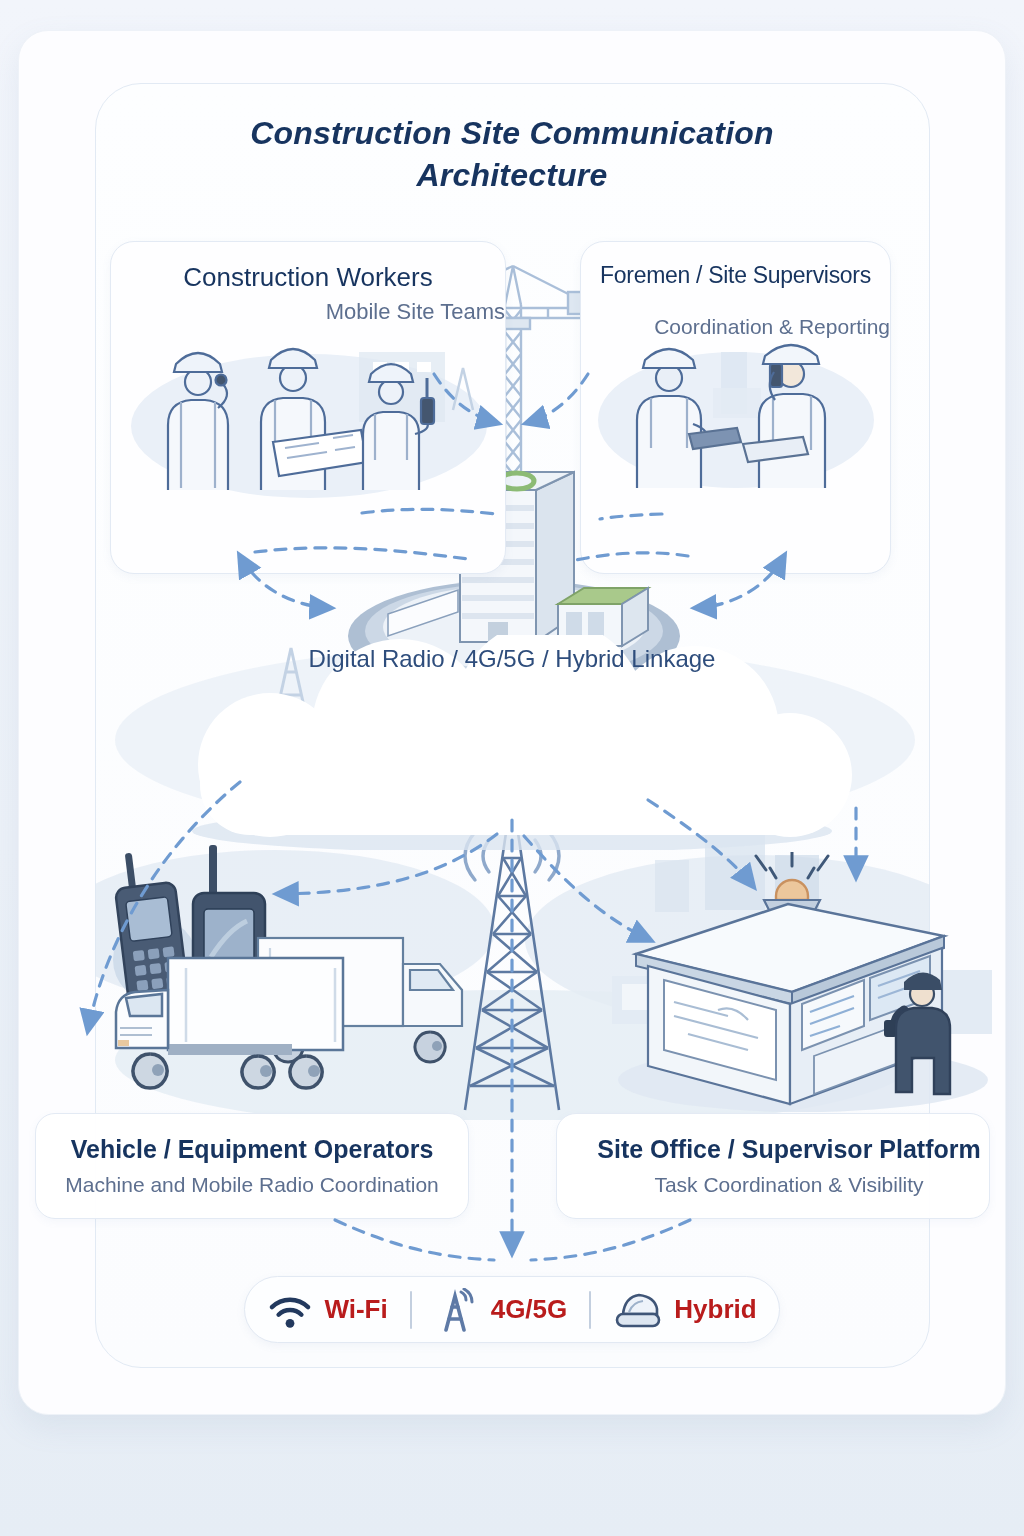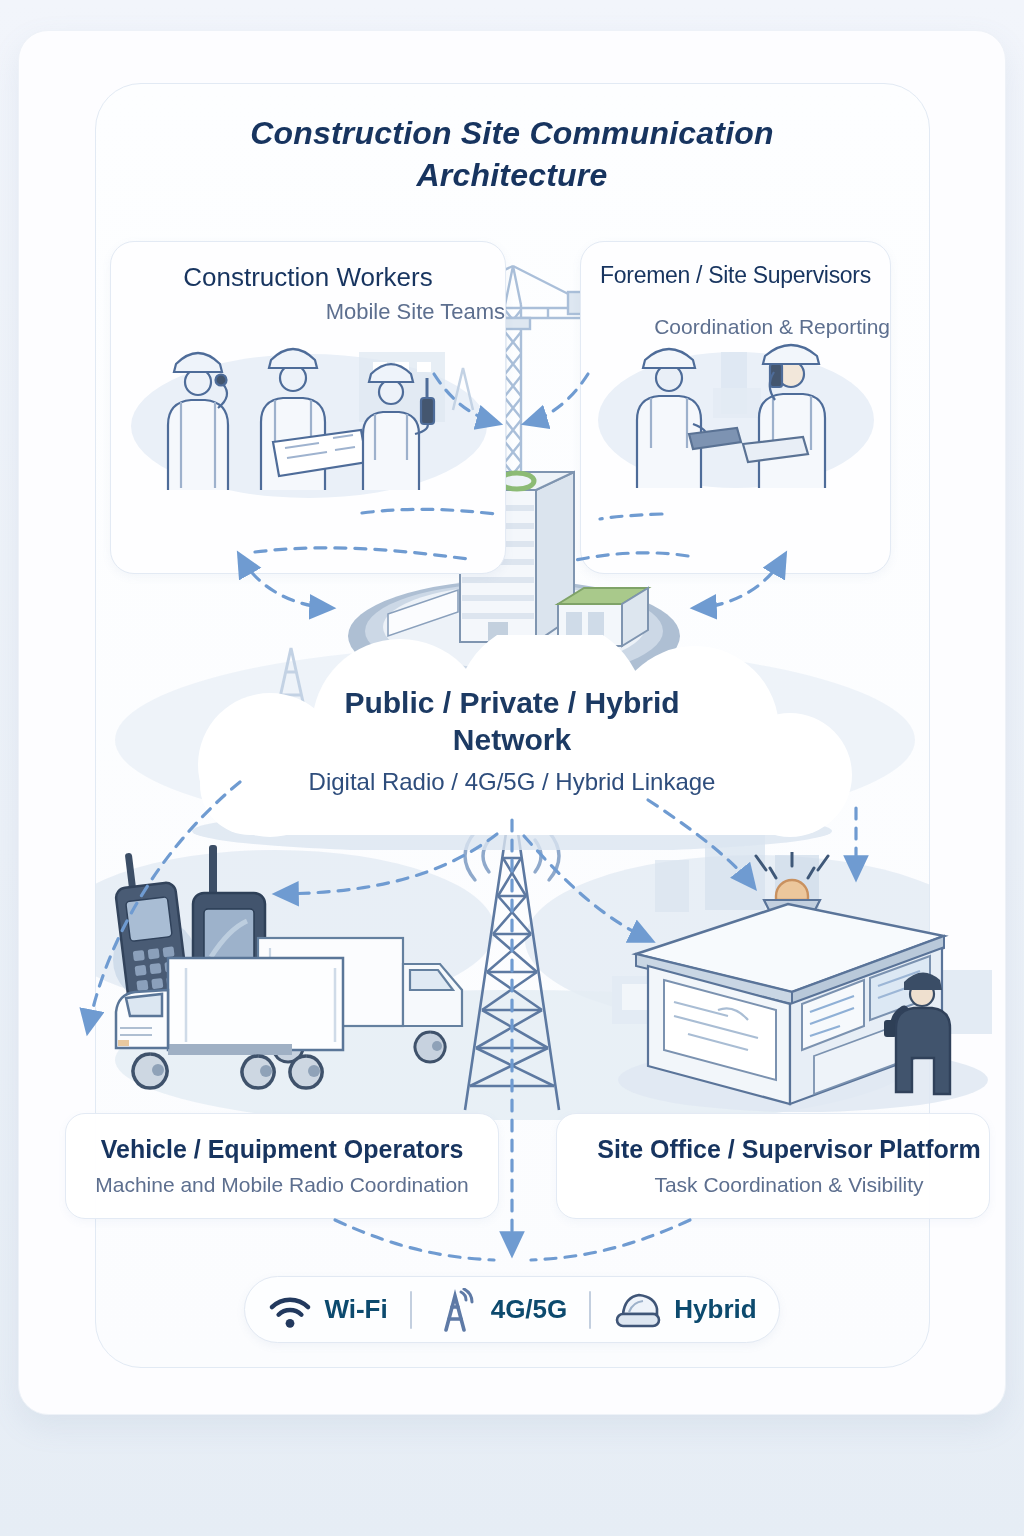--- a/index.html
+++ b/index.html
@@ -61,21 +61,21 @@
   }
   .bottom-card .bc-title{text-align:center;font-weight:700;font-size:25px;color:var(--navy);white-space:nowrap;}
   .bottom-card .bc-sub{text-align:center;font-size:21px;color:var(--slate);white-space:nowrap;}
   .legend{
     left:244px;top:1276px;width:536px;height:67px;border-radius:34px;
     background:#fdfeff;border:1.5px solid #e2e9f3;z-index:6;
     box-shadow:0 3px 8px rgba(110,140,180,.08);
     display:flex;align-items:center;justify-content:center;gap:22px;
   }
   .legend-item{display:flex;align-items:center;gap:11px;}
-  .legend-item .lab{font-size:26px;font-weight:600;color:#0c4a6e;}
+  .legend-item .lab{font-size:26px;font-weight:600;color:#b91c1c;}
   .legend-div{width:2px;height:38px;background:#c3cfdf;border-radius:1px;}
   .arrows{left:0;top:0;width:1024px;height:1536px;z-index:5;pointer-events:none;}
 </style>
 </head>
 <body>
 
 <div class="stage">
 
   <div class="abs outer-card"></div>
   <div class="abs inner-card"></div>
@@ -191,21 +191,20 @@
       <ellipse cx="362" cy="196" rx="320" ry="22" fill="#dbe5f0" opacity=".8"></ellipse>
       <g fill="#ffffff">
         <circle cx="120" cy="130" r="72"></circle>
         <circle cx="250" cy="92" r="88"></circle>
         <circle cx="400" cy="80" r="96"></circle>
         <circle cx="545" cy="95" r="84"></circle>
         <circle cx="640" cy="140" r="62"></circle>
         <rect x="50" y="100" width="630" height="100" rx="50"></rect>
       </g>
     </svg>
-    <div class="net-title">Public / Private / Hybrid Network</div>
     <div class="net-sub">Digital Radio / 4G/5G / Hybrid Linkage</div>
   </div>
 
   <svg class="abs illu" style="left:437px;top:818px;width:150px;height:300px;z-index:2;" viewBox="0 0 150 300">
     <g stroke="#5d79a1" stroke-width="2.6" fill="none">
       <path d="M70,8 L28,292 M80,8 L122,292"></path>
       <path d="M66,40 L84,40 M61,78 L89,78 M56,116 L94,116 M50,154 L100,154 M45,192 L105,192 M39,230 L111,230 M33,268 L117,268"></path>
       <path d="M66,40 L89,78 M84,40 L61,78 M61,78 L94,116 M89,78 L56,116 M56,116 L100,154 M94,116 L50,154 M50,154 L105,192 M100,154 L45,192 M45,192 L111,230 M105,192 L39,230 M39,230 L117,268 M111,230 L33,268"></path>
       <path d="M70,8 L80,8 L75,0 Z" fill="#5d79a1"></path>
     </g>
@@ -343,21 +342,21 @@
       <path d="M648,800 C700,834 734,862 753,886" marker-end="url(#ah)"></path>
       <path d="M856,808 L856,876" marker-end="url(#ah)"></path>
       <path d="M512,820 L512,1252" marker-end="url(#ah)"></path>
       <path d="M335,1220 C400,1250 448,1258 494,1260"></path>
       <path d="M690,1220 C625,1250 577,1258 531,1260"></path>
     </g>
   </svg>
 
   <div class="abs main-title">Construction Site Communication Architecture</div>
 
-  <div class="abs bottom-card" style="left:35px;top:1113px;width:434px;height:106px;margin-left:30px;">
+  <div class="abs bottom-card" style="left:35px;top:1113px;width:434px;height:106px;">
     <div class="bc-title">Vehicle / Equipment Operators</div>
     <div class="bc-sub">Machine and Mobile Radio Coordination</div>
   </div>
 
   <div class="abs bottom-card" style="left:556px;top:1113px;width:434px;height:106px;padding-left:32px;">
     <div class="bc-title">Site Office / Supervisor Platform</div>
     <div class="bc-sub">Task Coordination &amp; Visibility</div>
   </div>
 
   <div class="abs legend">

